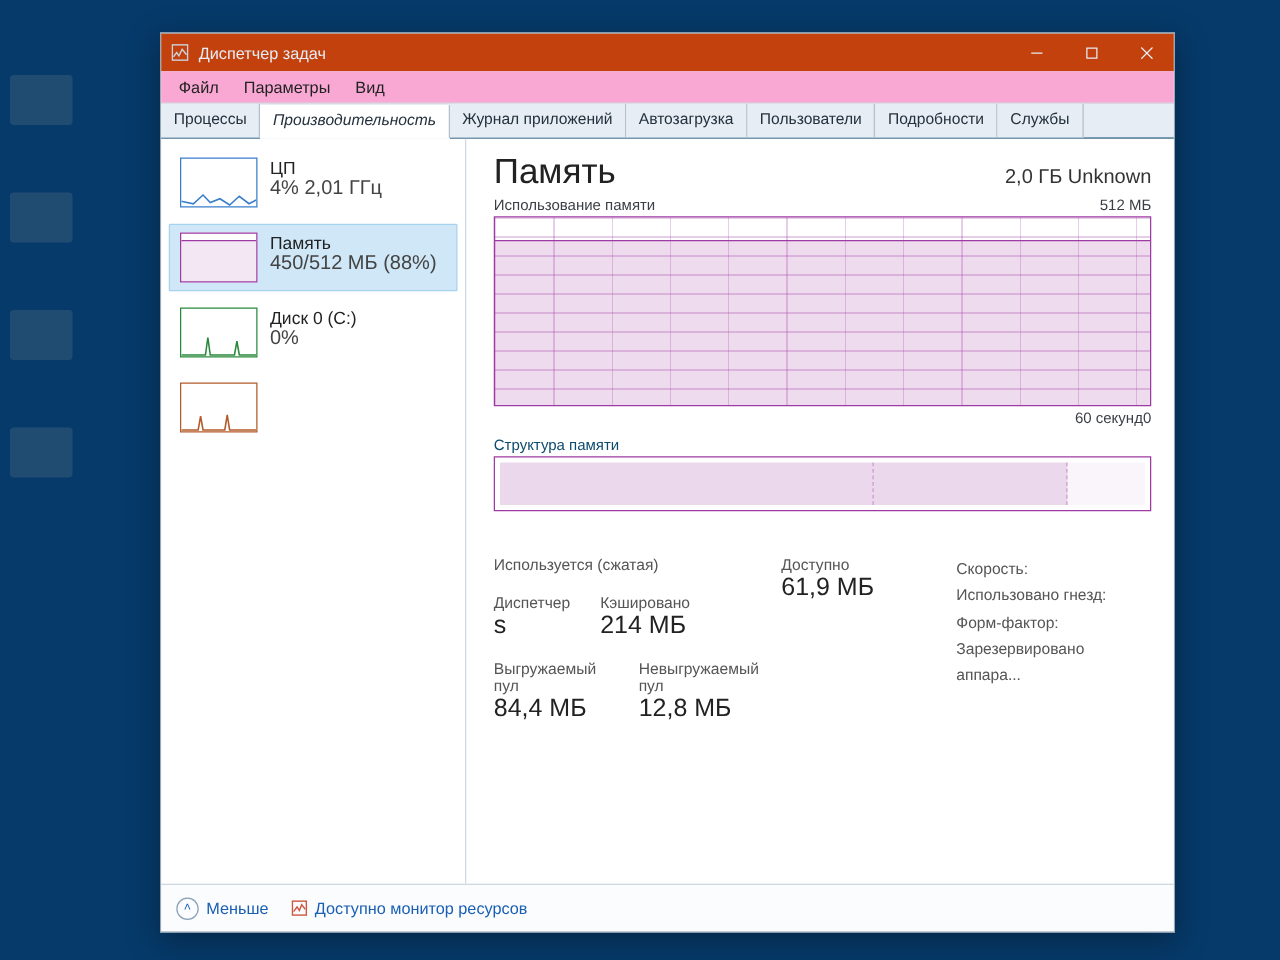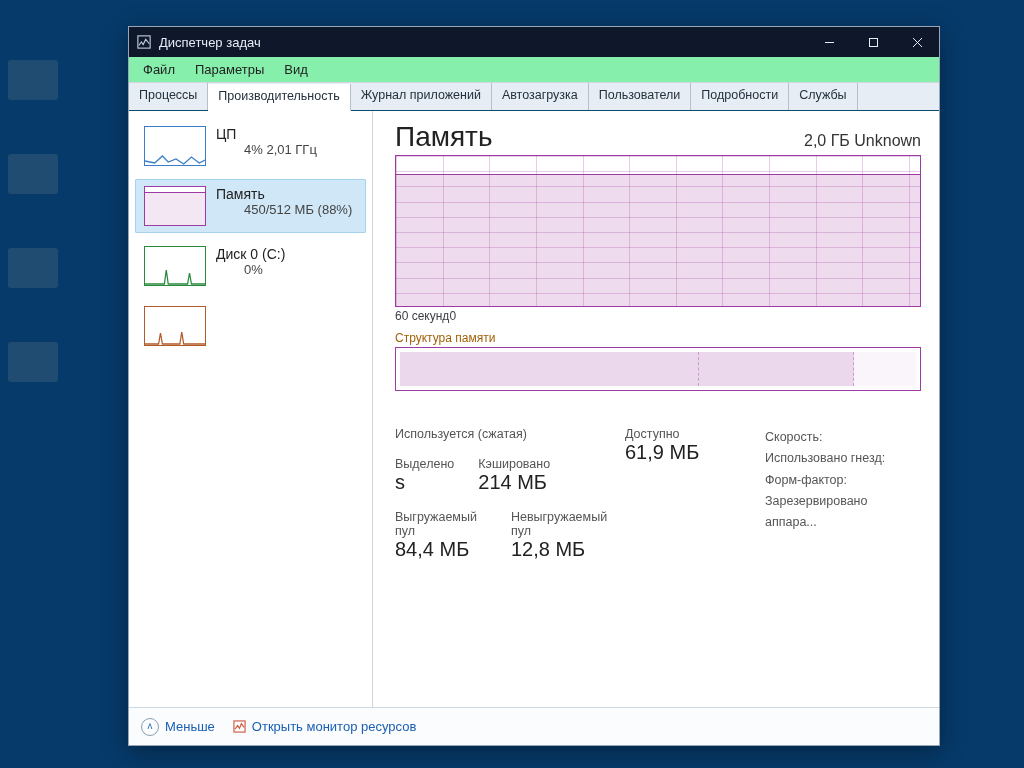--- a/index.html
+++ b/index.html
@@ -16,47 +16,47 @@
   }
   .desktop-icons .di { width: 50px; height: 40px; background: #385c7a; border-radius: 3px; margin-bottom: 4px; }
 
   .window {
     position: absolute; left: 128px; top: 26px; width: 812px; height: 720px;
     background: #eef2f6; border: 1px solid #98a7b5;
     display: flex; flex-direction: column;
     box-shadow: 0 6px 24px rgba(0,0,0,0.35);
   }
   .titlebar {
-    height: 30px; background: #0f172a; color: #e6edf6;
+    height: 30px; background: #c2410c; color: #e6edf6;
     display: flex; align-items: center; padding: 0 0 0 8px;
     font-size: 13px;
   }
   .titlebar .app-icon-svg { width: 14px; height: 14px; margin-right: 8px; opacity: 0.9; }
   .titlebar .title { flex: 1; }
   .winbtn { width: 44px; height: 30px; display: flex; align-items: center; justify-content: center; color: #e6edf6; }
   .winbtn svg { width: 11px; height: 11px; }
 
   .menubar {
-    height: 26px; background: #86efac; border-bottom: 1px solid #d0d7de;
+    height: 26px; background: #f9a8d4; border-bottom: 1px solid #d0d7de;
     display: flex; align-items: stretch; padding: 0 4px;
     font-size: 13px; color: #222;
   }
   .menubar .mitem { padding: 4px 10px; line-height: 18px; }
 
   .tabs {
     height: 28px; background: #e6edf4; border-bottom: 1px solid #0c4a6e;
     display: flex; font-size: 12.5px; color: #24313d;
   }
   .tabs .tab {
     border-right: 1px solid #b6c0ca; padding: 5px 10px 0 10px;
     background: #e6edf4;
   }
   .tabs .tab.active {
     background: #ffffff; border-bottom: 1px solid #ffffff;
-    position: relative; top: 1px;
+    position: relative; top: 1px; font-style: italic;
   }
 
   .content {
     flex: 1; display: flex; background: #ffffff;
   }
   .sidebar {
     width: 244px; border-right: 1px solid #cfd8e0;
     padding: 8px 6px; display: flex; flex-direction: column; gap: 6px;
   }
   .side-item {
@@ -66,42 +66,42 @@
   .side-item.selected { background: #cfe7f6; border-color: #a6d2ef; }
   .side-thumb { width: 62px; height: 40px; border: 1px solid #888; background: #fff; position: relative; overflow: hidden; }
   .side-thumb.cpu { border-color: #3a7ecb; }
   .side-thumb.mem { border-color: #9e3aa3; }
   .side-thumb.disk { border-color: #2a8a3c; }
   .side-thumb.net { border-color: #b25b2a; }
   .side-thumb .spark {
     position: absolute; left: 0; bottom: 0; width: 100%; height: 18px;
   }
   .side-text .t1 { font-size: 14px; color: #222; }
-  .side-text .t2 { font-size: 13px; color: #444; margin-left: 28px; }
+  .side-text .t2 { font-size: 16px; color: #444; }
 
   .main { flex: 1; padding: 10px 18px 0 22px; display: flex; flex-direction: column; }
   .main-header { display: flex; align-items: baseline; justify-content: space-between; }
   .main-header h1 { font-size: 28px; font-weight: 400; color: #222; }
   .main-header .right { font-size: 16px; color: #333; }
 
   .chart-label-row { display: flex; justify-content: space-between; font-size: 12px; color: #3a3f45; margin-top: 4px; }
   .usage-chart {
     height: 152px; border: 1px solid #9e3aa3; background: #fff;
     position: relative; margin-top: 2px;
     background-image:
       repeating-linear-gradient(to bottom, rgba(158,58,163,0.25) 0, rgba(158,58,163,0.25) 1px, transparent 1px, transparent 15.2px),
       repeating-linear-gradient(to right, rgba(158,58,163,0.25) 0, rgba(158,58,163,0.25) 1px, transparent 1px, transparent 8.9%);
   }
   .usage-chart .fill {
     position: absolute; left: 0; right: 0; bottom: 0;
     background: rgba(158,58,163,0.18); border-top: 1.5px solid #9e3aa3;
   }
-  .axis-row { display: flex; justify-content: flex-start; font-size: 12px; color: #3a3f45; margin-top: 2px; }
-
-  .comp-label { font-size: 12px; color: #a16207; margin-top: 8px; }
+  .axis-row { display: flex; justify-content: flex-end; font-size: 12px; color: #3a3f45; margin-top: 2px; }
+
+  .comp-label { font-size: 12px; color: #0c4a6e; margin-top: 8px; }
   .comp-chart { height: 44px; border: 1px solid #9e3aa3; background: #fff; margin-top: 2px; display: flex; padding: 4px; gap: 0; }
   .comp-seg { height: 100%; border-right: 1px dashed rgba(158,58,163,0.4); }
   .comp-seg.used { background: rgba(158,58,163,0.2); }
   .comp-seg.free { background: rgba(158,58,163,0.05); }
 
   .stats { margin-top: 36px; display: flex; gap: 30px; }
   .stats .col { display: flex; flex-direction: column; gap: 16px; min-width: 0; }
   .stat .lbl { font-size: 12.5px; color: #555; }
   .stat .val { font-size: 20px; color: #222; font-weight: 300; }
   .thin-list { font-size: 12.5px; color: #555; line-height: 1.7; }
@@ -221,20 +221,24 @@
       </div>
 
     </div>
 
     <div class="main">
       <div class="main-header">
         <h1>Память</h1>
         <span class="right">2,0 ГБ Unknown</span>
       </div>
 
+      <div class="chart-label-row">
+        <span>Использование памяти</span>
+        <span>512 МБ</span>
+      </div>
       <div class="usage-chart">
         <div class="fill" id="usage-fill" style="height: 88%;"></div>
       </div>
       <div class="axis-row">
         <span>60 секунд</span>
         <span>0</span>
       </div>
 
       <div class="comp-label">Структура памяти</div>
       <div class="comp-chart" id="comp-chart">
@@ -243,21 +247,21 @@
           <div class="comp-seg free" style="width: 12%; border-right: none;"></div>
         </div>
 
       <div class="stats">
         <div class="col" style="width:200px">
           <div class="stat">
             <div class="lbl">Используется (сжатая)</div>
           </div>
           <div style="display:flex; gap:24px;">
             <div class="stat">
-              <div class="lbl">Выделено</div>
+              <div class="lbl">Диспетчер</div>
               <div class="val">s</div>
             </div>
             <div class="stat">
               <div class="lbl">Кэшировано</div>
               <div class="val">214 МБ</div>
             </div>
           </div>
           <div style="display:flex; gap:34px;">
             <div class="stat">
               <div class="lbl">Выгружаемый пул</div>
@@ -290,17 +294,17 @@
   <div class="footer">
     <div class="link">
       <span class="chev">˄</span>
       <span>Меньше</span>
     </div>
     <div class="link">
       <svg class="rm-icon" viewBox="0 0 14 14">
           <rect x="1" y="1" width="12" height="12" fill="none" stroke="#d0553c" stroke-width="1.2"></rect>
           <polyline points="2,10 5,6 7,9 9,4 12,8" fill="none" stroke="#d0553c" stroke-width="1.2"></polyline>
         </svg>
-      <span>Открыть монитор ресурсов</span>
+      <span>Доступно монитор ресурсов</span>
     </div>
   </div>
 
 </div>
 
 </body></html>

